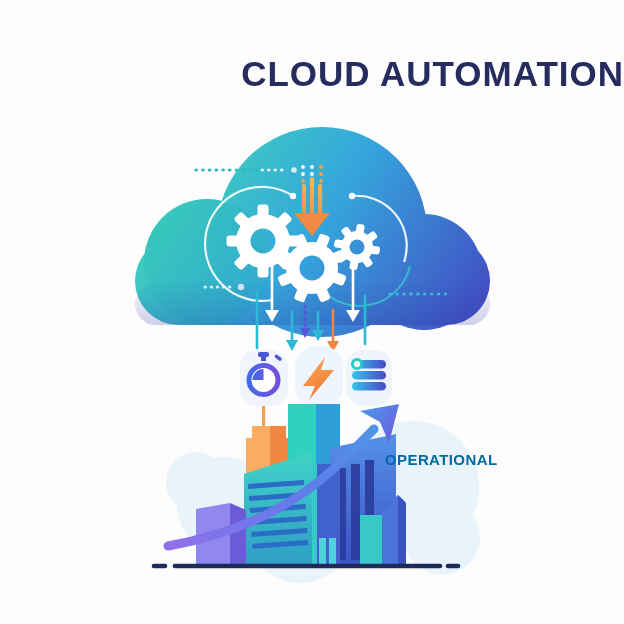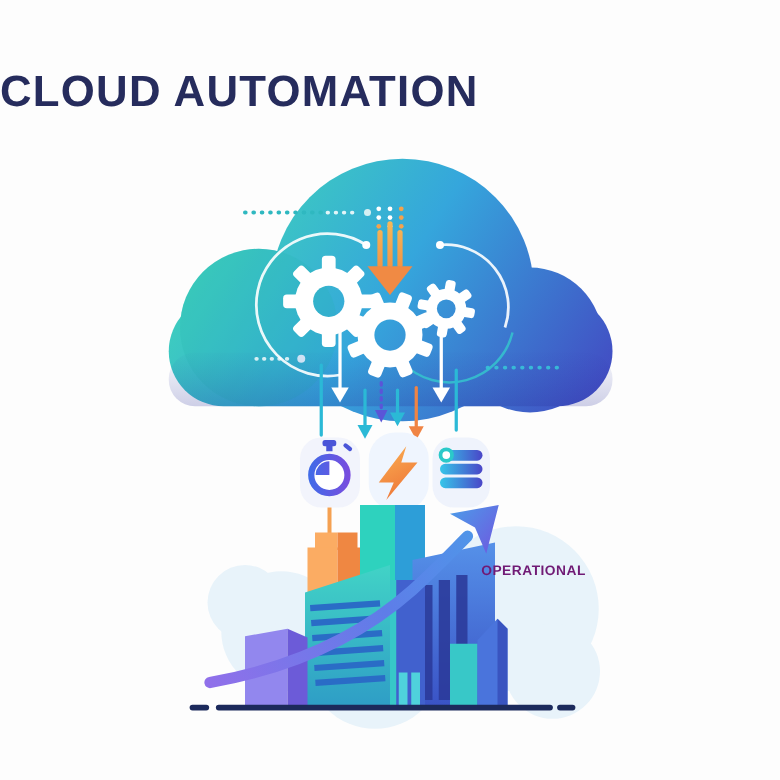--- a/index.html
+++ b/index.html
@@ -1,26 +1,26 @@
 <!DOCTYPE html>
 <html><head>
 <meta charset="utf-8">
 <style>
   html,body{margin:0;padding:0;background:#ffffff;}
   .canvas{
     position:relative;width:624px;height:624px;overflow:hidden;
     background:#fdfdfd;font-family:"Liberation Sans",sans-serif;
   }
   .title{
-    position:absolute;left:0;top:54px;width:624px;text-align:left;
+    position:absolute;left:0;top:54px;width:624px;text-align:right;
     font-size:35px;font-weight:800;letter-spacing:1px;color:#262C5D;margin:0;
   }
   .velocity-label{
     position:absolute;left:385px;top:451px;width:120px;
-    font-size:11px;font-weight:800;letter-spacing:.4px;color:#701a75;line-height:1.15;
+    font-size:15px;font-weight:800;letter-spacing:.4px;color:#0369a1;line-height:1.15;
   }
   .velocity-label span{display:block;}
   svg{position:absolute;left:0;top:0;}
 </style>
 </head>
 <body>
 
 <div class="canvas">
 
   <h1 class="title">CLOUD AUTOMATION</h1>

